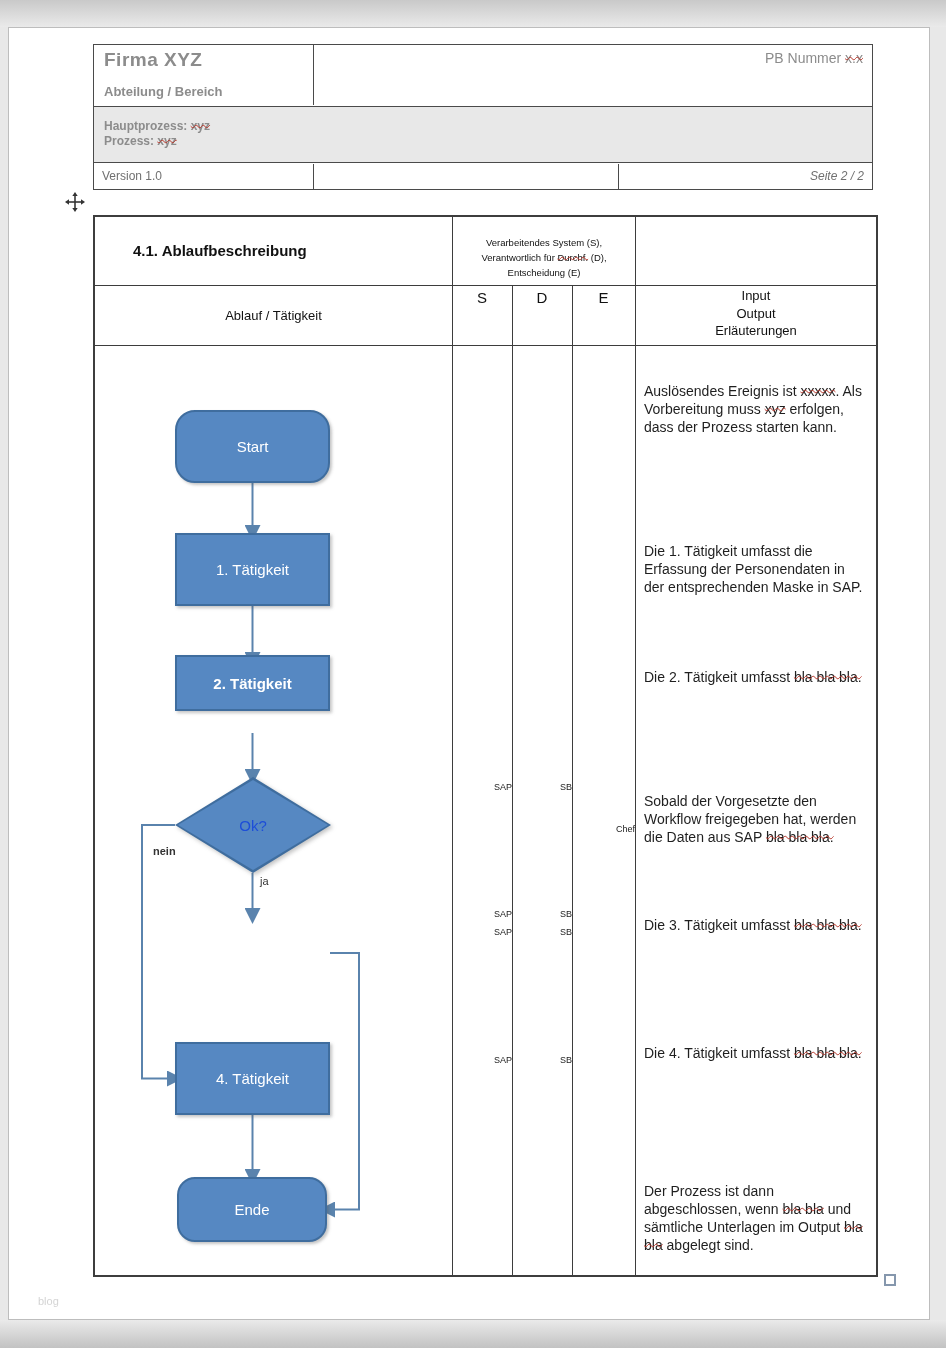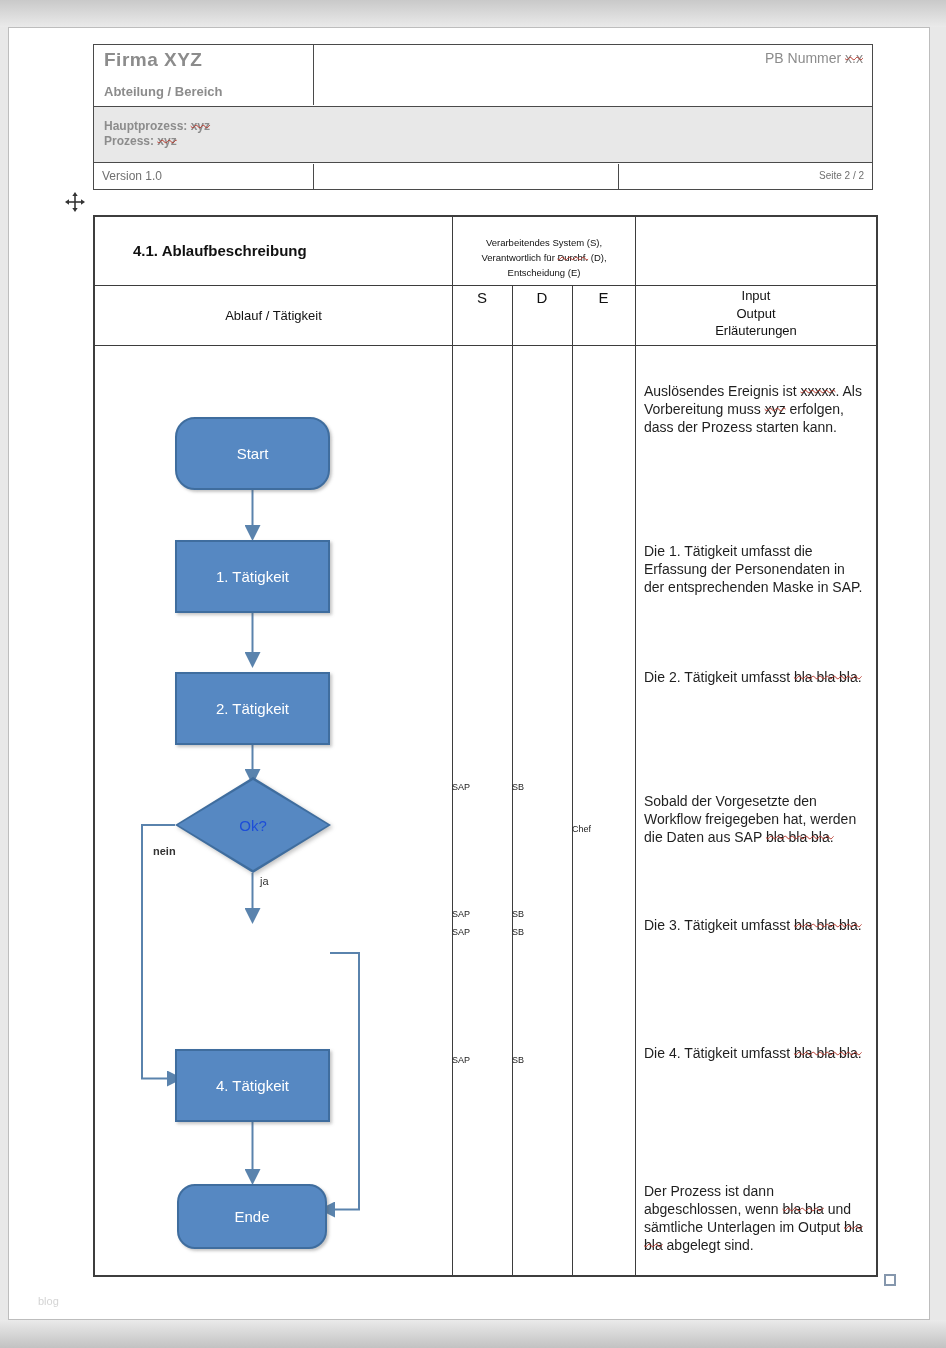--- a/index.html
+++ b/index.html
@@ -29,21 +29,21 @@
     text-align:right; padding:5px 9px; font-size:14px; color:#8c8c8c; }
   .hdr-row2 { position:absolute; left:0; top:61px; width:100%; height:57px;
     background:#e8e8e8; border-top:1px solid #4a4a4a; border-bottom:1px solid #4a4a4a;
     padding:12px 10px 0 10px; font-size:12px; font-weight:bold; color:#8c8c8c; line-height:15px; }
   .hdr-row3 { position:absolute; left:0; top:119px; width:100%; height:25px; }
   .hdr-row3 .c1 { position:absolute; left:0; top:0; width:220px; height:25px;
     border-right:1px solid #4a4a4a; padding-left:8px; line-height:24px; font-size:12px; color:#707070; }
   .hdr-row3 .c2 { position:absolute; left:221px; top:0; width:304px; height:25px;
     border-right:1px solid #4a4a4a; }
   .hdr-row3 .c3 { position:absolute; left:526px; top:0; right:0; height:25px;
-    text-align:right; padding-right:8px; line-height:24px; font-size:10px; color:#707070; }
+    text-align:right; padding-right:8px; line-height:24px; font-size:12px; color:#707070;font-style:italic; }
 
   .move-handle { position:absolute; left:65px; top:192px; width:20px; height:20px; cursor:move; }
 
   
   .tbl { position:absolute; left:93px; top:215px; width:785px; height:1062px;
     border:2px solid #3d3d3d; background:#fff; }
   .vline { position:absolute; width:1px; background:#3d3d3d; }
   .v1 { left:357px; top:0; height:1058px; }
   .v2 { left:417px; top:68px; height:990px; }
   .v3 { left:477px; top:68px; height:990px; }
@@ -62,41 +62,41 @@
   .col-d { left:417px; width:60px; }
   .col-e { left:477px; width:63px; }
   .col-io { position:absolute; left:541px; top:70px; width:240px; text-align:center;
     font-size:13px; color:#111; line-height:17.5px; }
 
   
   .flow { position:absolute; left:0; top:128px; width:357px; height:930px; }
   .flow-svg { position:absolute; left:0; top:0; }
   .fnode { position:absolute; display:flex; align-items:center; justify-content:center;
     color:#fff; font-size:15px; background:#5688c2; border:2px solid #3f6d9e;
-    box-shadow:2px 2px 3px rgba(90,90,90,.35); text-align:center;margin-top:7px; }
+    box-shadow:2px 2px 3px rgba(90,90,90,.35); text-align:center; }
   .n-start { left:80px; top:65px; width:155px; height:73px; border-radius:20px; }
   .n-t1 { left:80px; top:188px; width:155px; height:73px; }
-  .n-t2 { left:80px; top:320px; width:155px; height:73px; }
+  .n-t2 { left:80px; top:310px; width:155px; height:56px;font-weight:bold; }
   .n-t3 { left:80px; top:571px; width:155px; height:74px; }
   .n-t4 { left:80px; top:697px; width:155px; height:73px; }
   .n-end { left:82px; top:832px; width:150px; height:65px; border-radius:18px; }
   .diamond { position:absolute; left:80px; top:432px; width:156px; height:96px;
     filter:drop-shadow(2px 2px 2px rgba(80,80,80,.35)); }
   .diamond .outer { position:absolute; inset:0; background:#3f6d9e;
     clip-path:polygon(50% 0,100% 50%,50% 100%,0 50%); }
   .diamond .inner { position:absolute; inset:3px; background:#5688c2;
     clip-path:polygon(50% 0,100% 50%,50% 100%,0 50%); }
   .diamond .dlabel { position:absolute; inset:0; display:flex; align-items:center;
     justify-content:center; color:#1d4ed8; font-size:15px; }
   .branch-label { position:absolute; font-size:11px; color:#333; }
   .lbl-ja { left:165px; top:530px; }
   .lbl-nein { left:58px; top:500px;font-weight:bold; }
 
   
-  .assign { position:absolute; text-align:left; font-size:9px; color:#222; }
+  .assign { position:absolute; text-align:right; font-size:9px; color:#222; }
   .as-s { left:357px; width:60px; }
   .as-d { left:417px; width:60px; }
   .as-e { left:477px; width:63px; }
   .r1 { top:565px; } .r2 { top:692px; }
   .r3 { top:710px; } .r4 { top:838px; }
   .row-chef { top:607px; }
 
   
   .note { position:absolute; left:549px; width:224px; font-size:14px; line-height:18px; color:#1f1f1f; }
   .note-1 { top:165px; } .note-2 { top:325px; } .note-3 { top:451px; }

